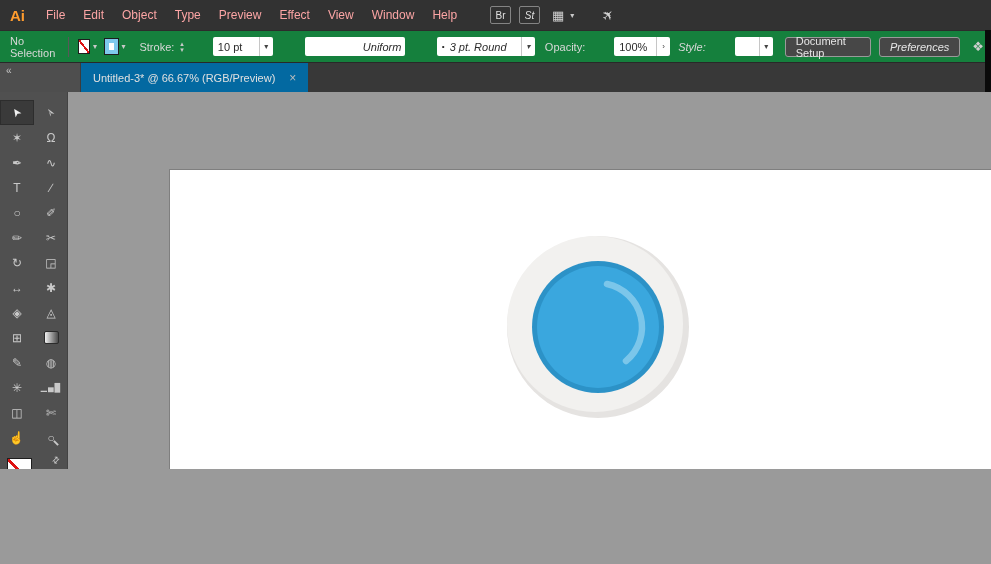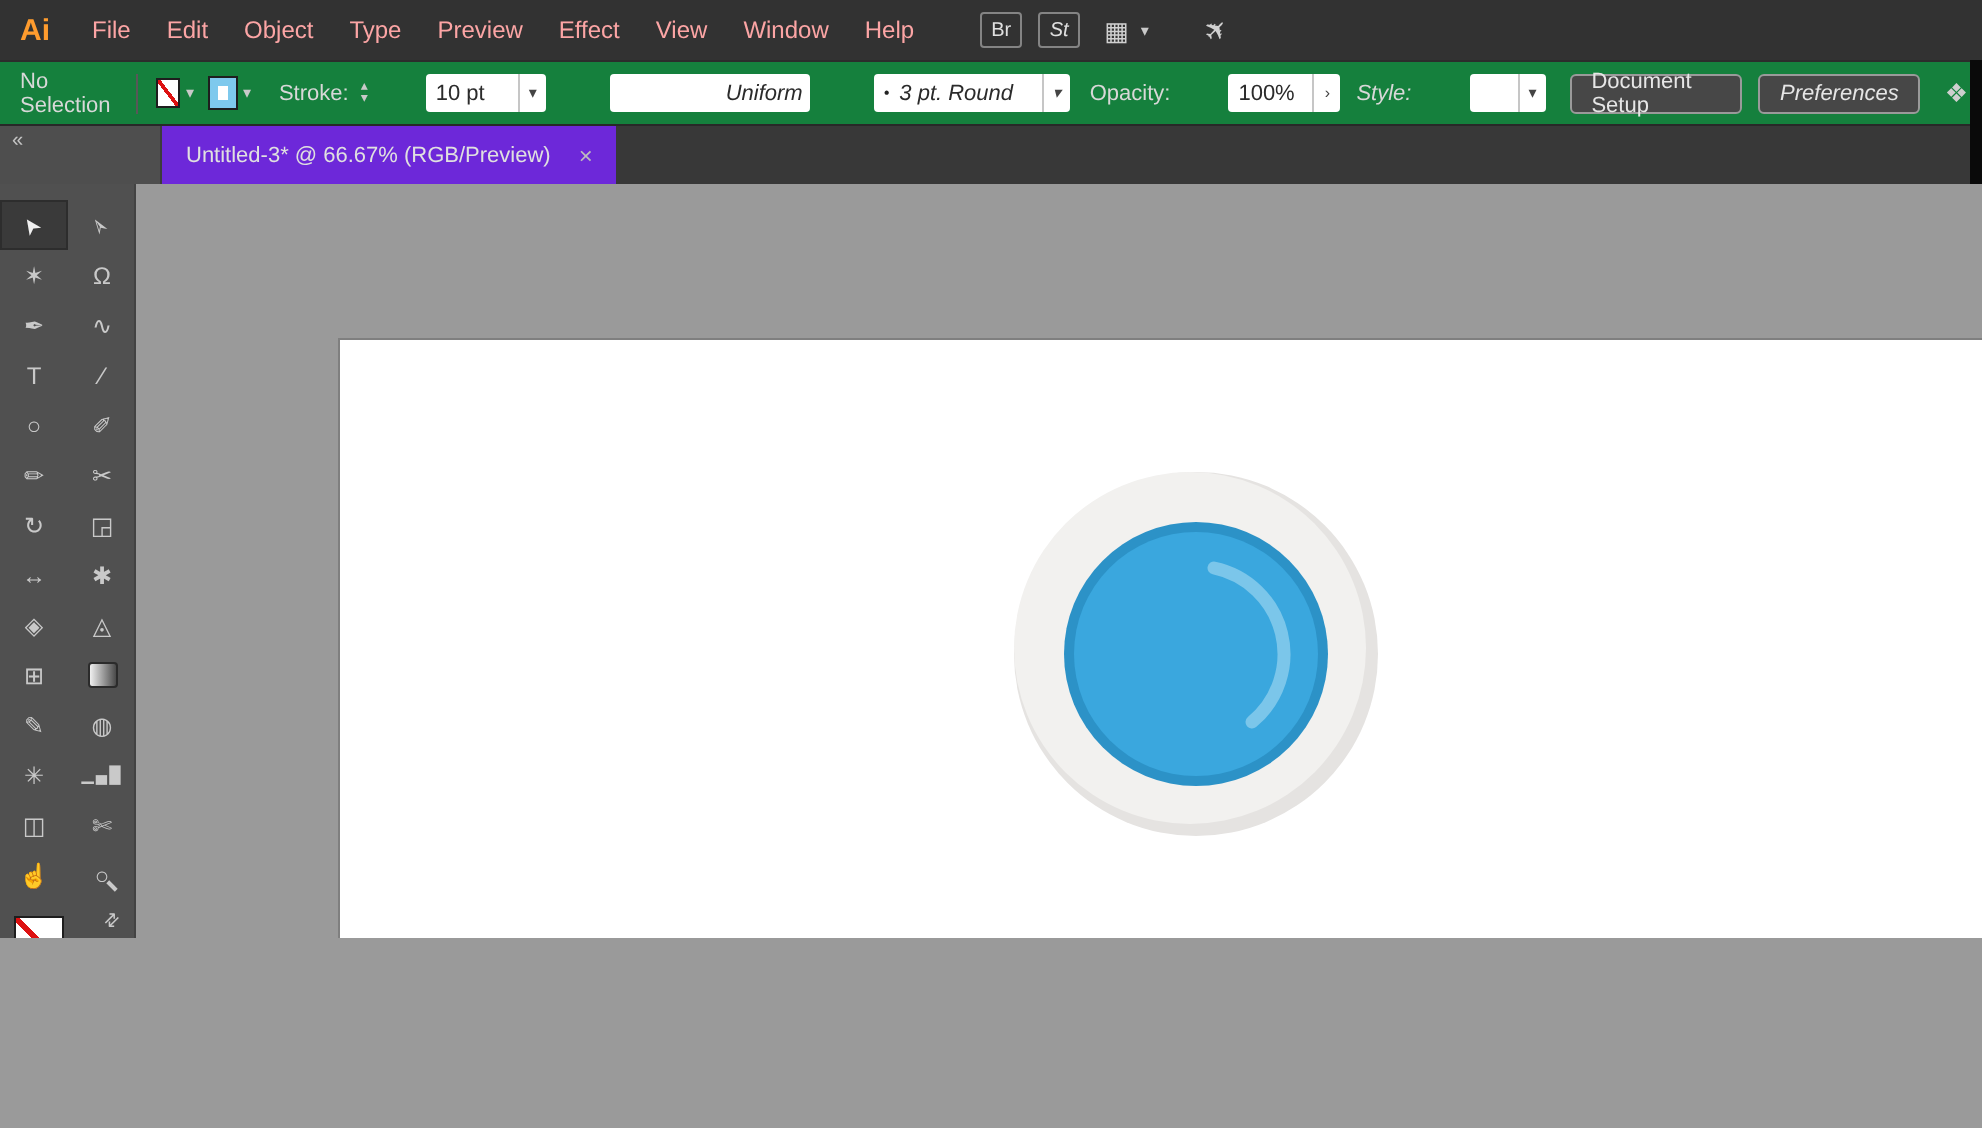--- a/index.html
+++ b/index.html
@@ -40,21 +40,21 @@
   .inchev { margin-left: auto; color: #444; font-size: 8px; }
   .bullet { font-size: 8px; margin-right: 5px; color: #222; }
   .bar-btn { border: 1px solid #9a9a9a; border-radius: 3px; height: 20px; padding: 0 10px; display: flex;
              align-items: center; font-size: 11px; color: #e6e6e6; background: #474747; }
   .tw { display: flex; align-items: center; margin-left: 12px; color: #cfcfcf; font-size: 13px; }
 
   
   .tabrow { height: 29px; background: #383838; display: flex; }
   .stub { width: 80px; background: #4e4e4e; position: relative; }
   .collapse { position: absolute; left: 6px; top: 2px; color: #c4c4c4; font-size: 10px; }
-  .tab { background: #6d28d9; border-left: 1px solid #3c3c3c; display: flex; align-items: center;
+  .tab { background: #0369a1; border-left: 1px solid #3c3c3c; display: flex; align-items: center;
          padding: 0 12px; font-size: 11px; color: #e0e0e0; gap: 14px; justify-content: space-between; }
   .tclose { color: #bdbdbd; font-size: 12px; }
   .tabrest { flex: 1; background: #383838; }
 
   
   .main { height: 472px; display: flex; }
   .tools { width: 68px; background: #505050; border-right: 1px solid #434343; padding-top: 8px; flex: none; }
   .tgrid { display: grid; grid-template-columns: 34px 34px; }
   .tool { height: 25px; display: flex; align-items: center; justify-content: center; }
   .tool span { color: #c9c9c9; font-size: 12px; line-height: 1; display: inline-block; }

